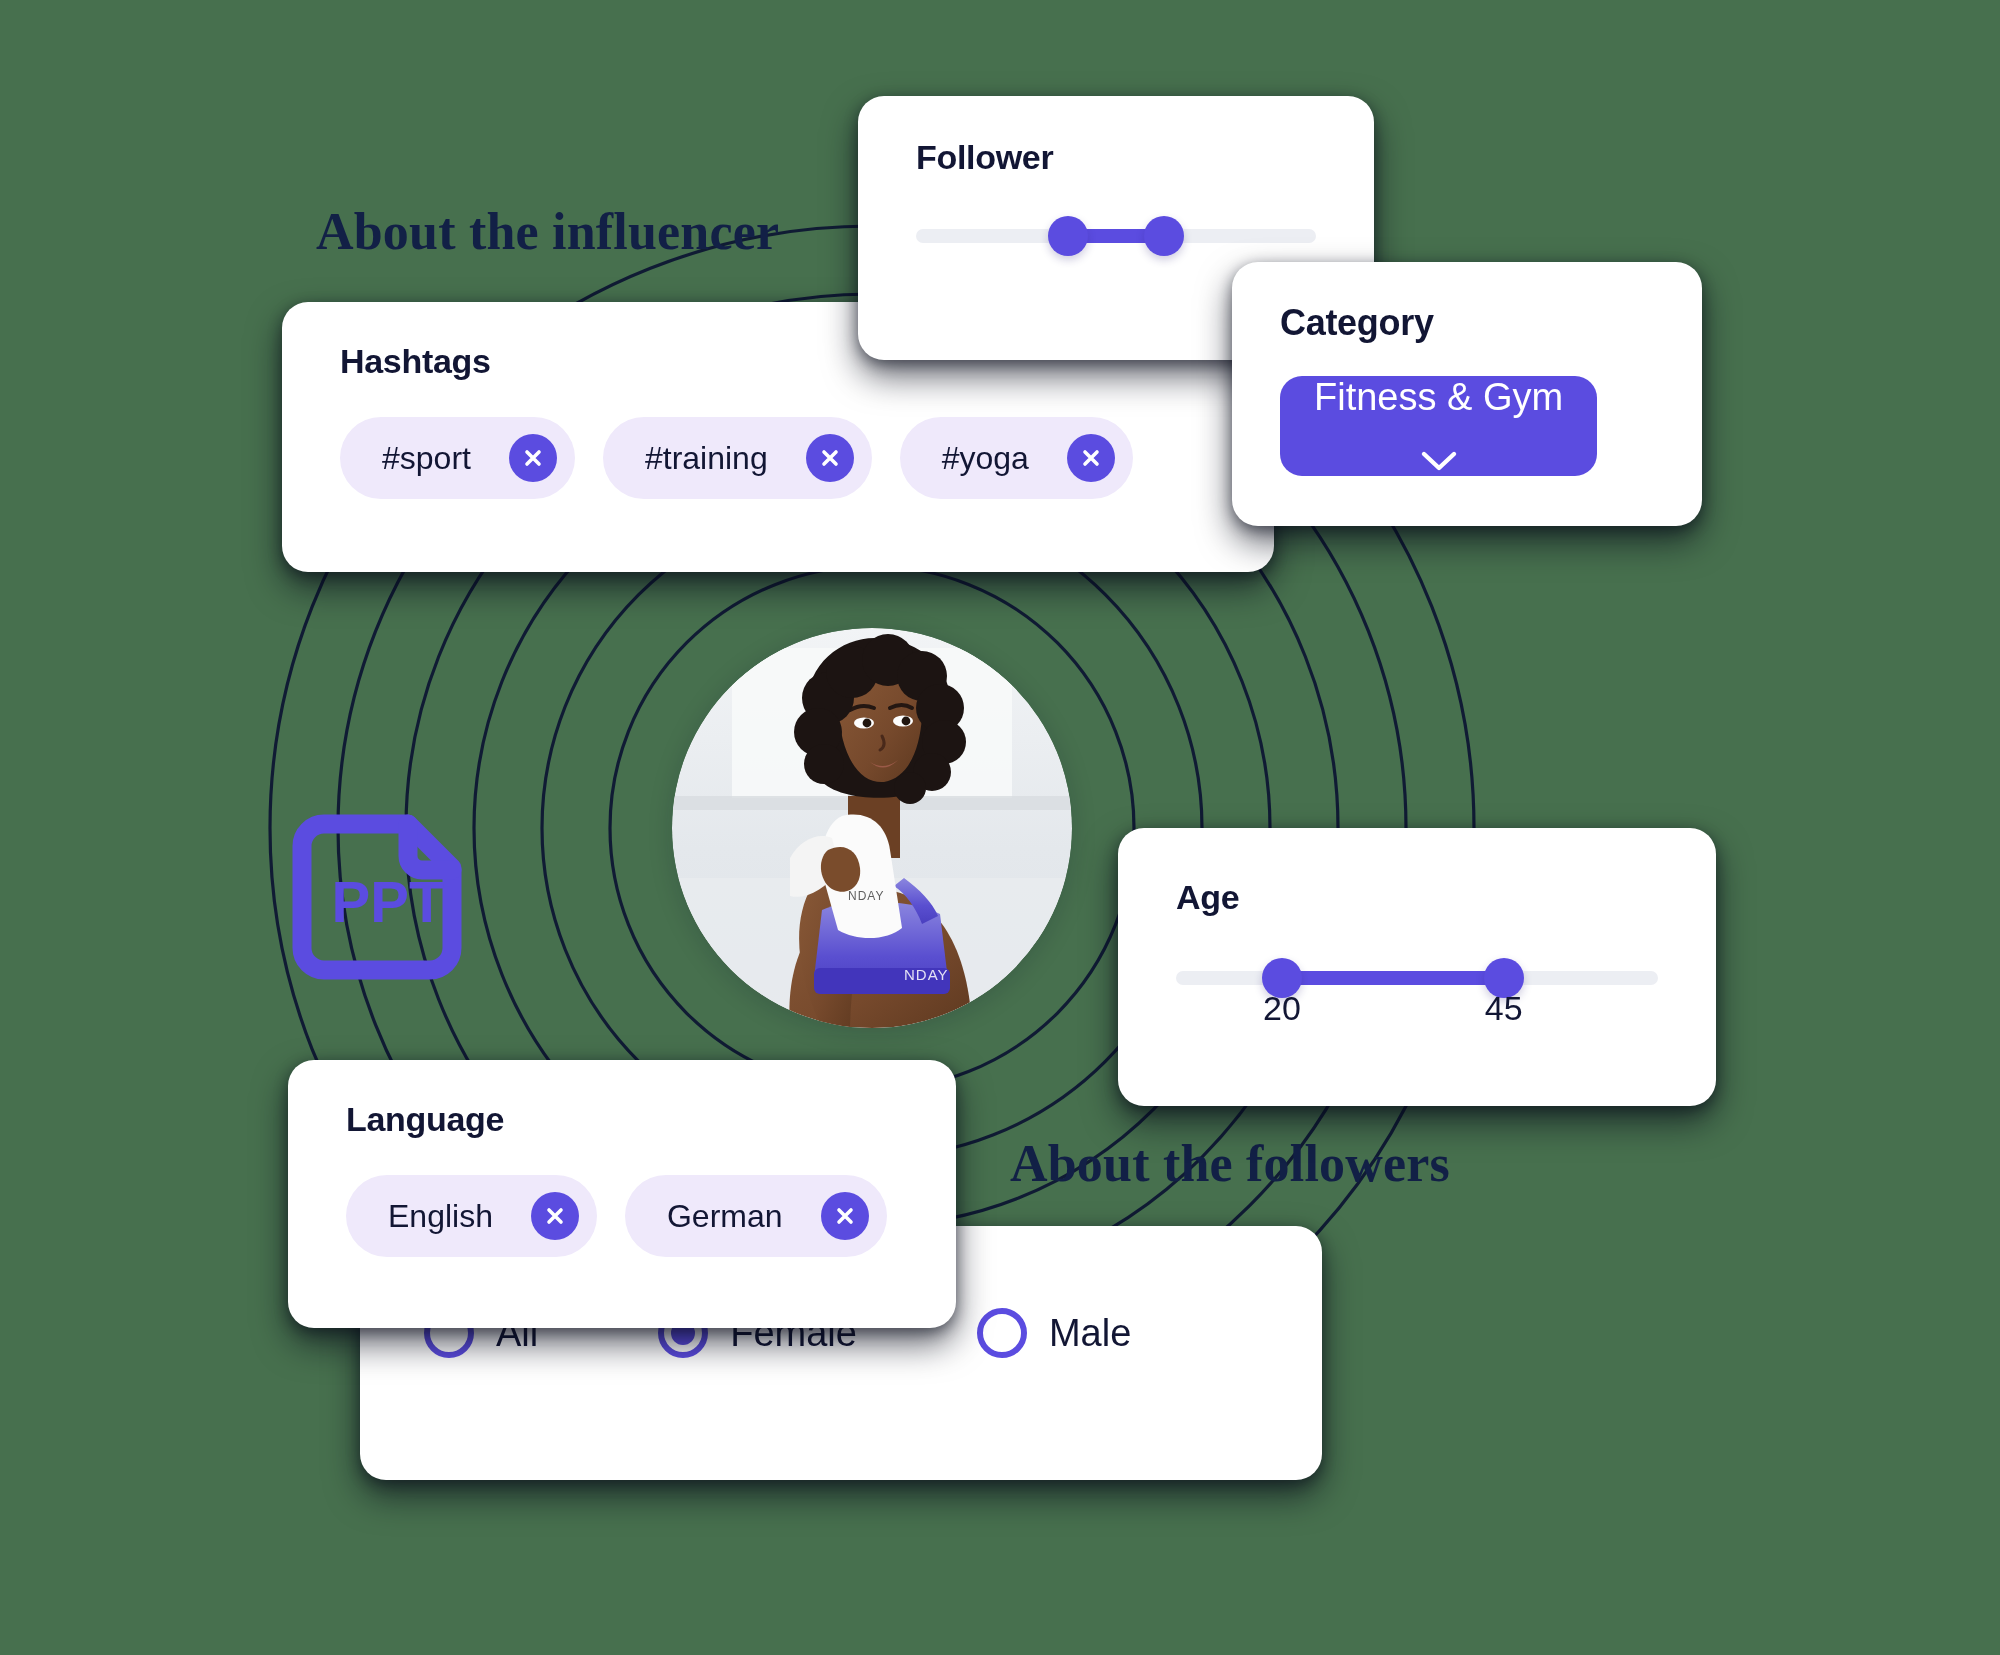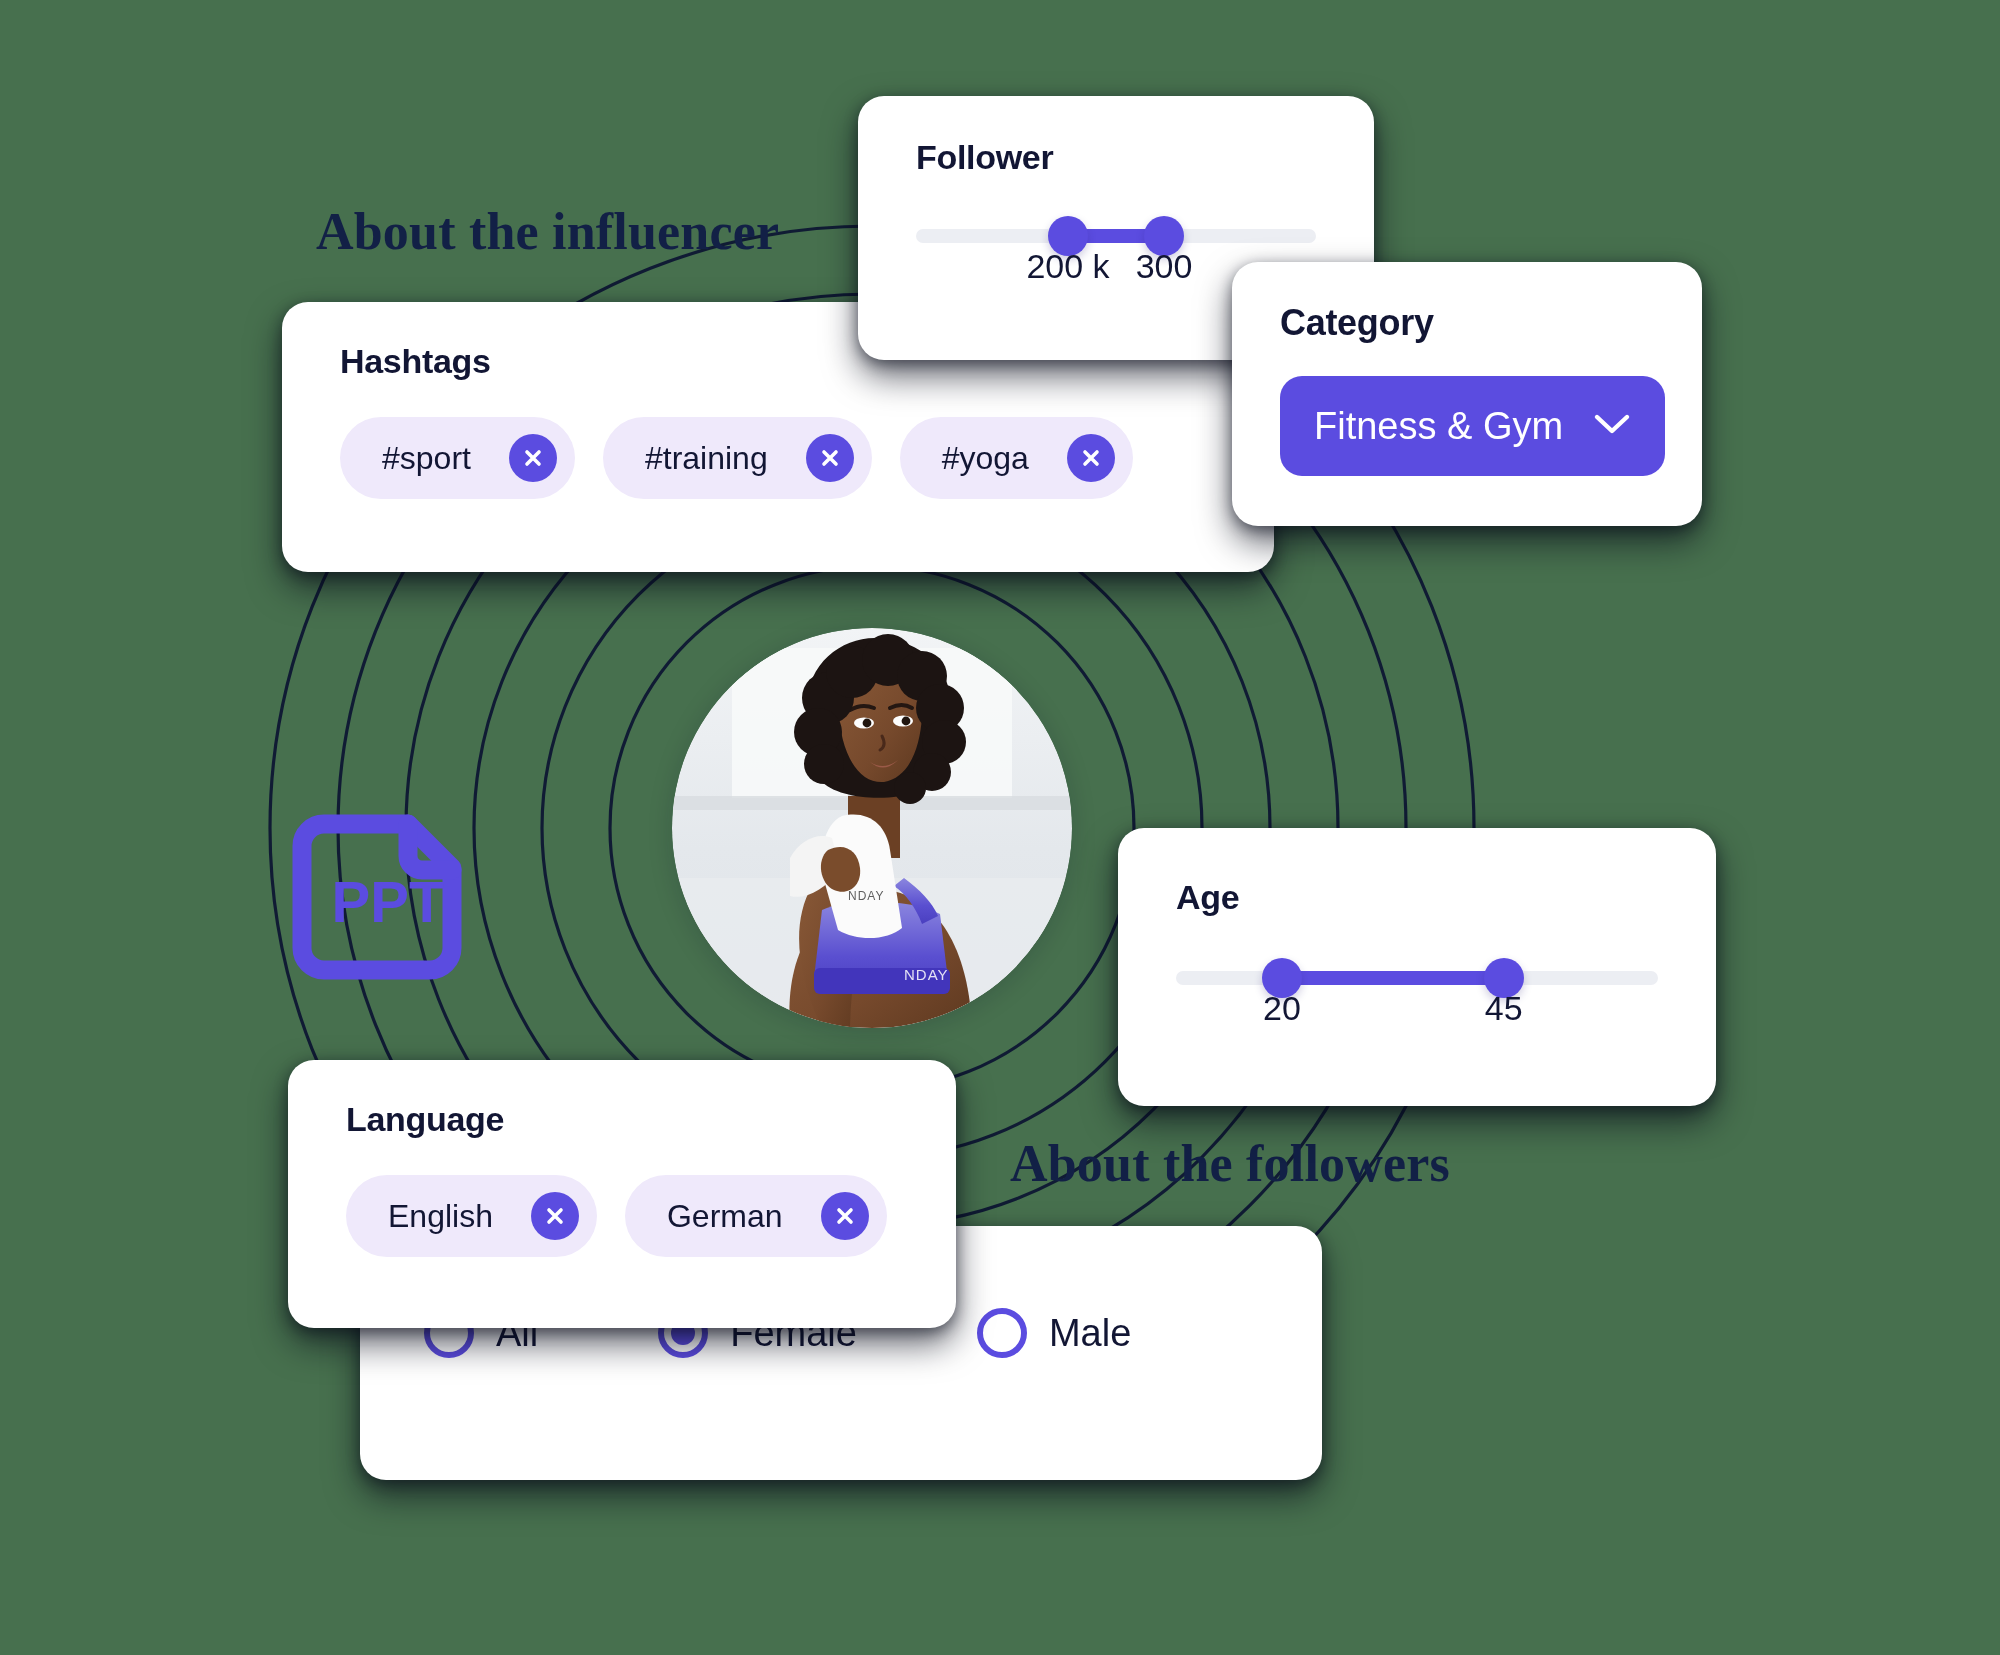--- a/index.html
+++ b/index.html
@@ -196,20 +196,21 @@
   
   .dropdown {
     display: inline-flex;
     align-items: center;
     gap: 30px;
     background: #5B4CE0;
     border-radius: 22px;
     height: 100px;
     padding: 0 34px 0 34px;
     margin: 32px 0 0 48px;
+    flex-direction: column;
   }
   .dropdown-label {
     font-size: 38px;
     color: #ffffff;
     white-space: nowrap;
   }
 
   
   .radio-row {
     display: flex;
@@ -401,24 +402,20 @@
 
   <div class="card" id="card-follower">
     <div class="card-title">Follower</div>
     <div style="margin:48px 58px 0 58px;">
       <div class="slider">
         <div class="slider-track"></div>
         <div class="slider-range" id="fol-range" style="left: 38%; width: 24%;"></div>
         <div class="slider-handle" id="fol-h1" style="left: 38%;"></div>
         <div class="slider-handle" id="fol-h2" style="left: 62%;"></div>
       </div>
-      <div class="slider-labels">
-        <span class="slider-label" id="fol-l1" style="left: 38%;">200 k</span>
-        <span class="slider-label" id="fol-l2" style="left: 62%;">300</span>
-      </div>
     </div>
   </div>
 
   <div class="card" id="card-category">
     <div class="card-title">Category</div>
     <div class="dropdown">
       <span class="dropdown-label">Fitness &amp; Gym</span>
       <span>
         <svg width="38" height="24" viewBox="0 0 38 24">
           <path d="M4 5 L19 19 L34 5" fill="none" stroke="#ffffff" stroke-width="4.4" stroke-linecap="round" stroke-linejoin="round"></path>

